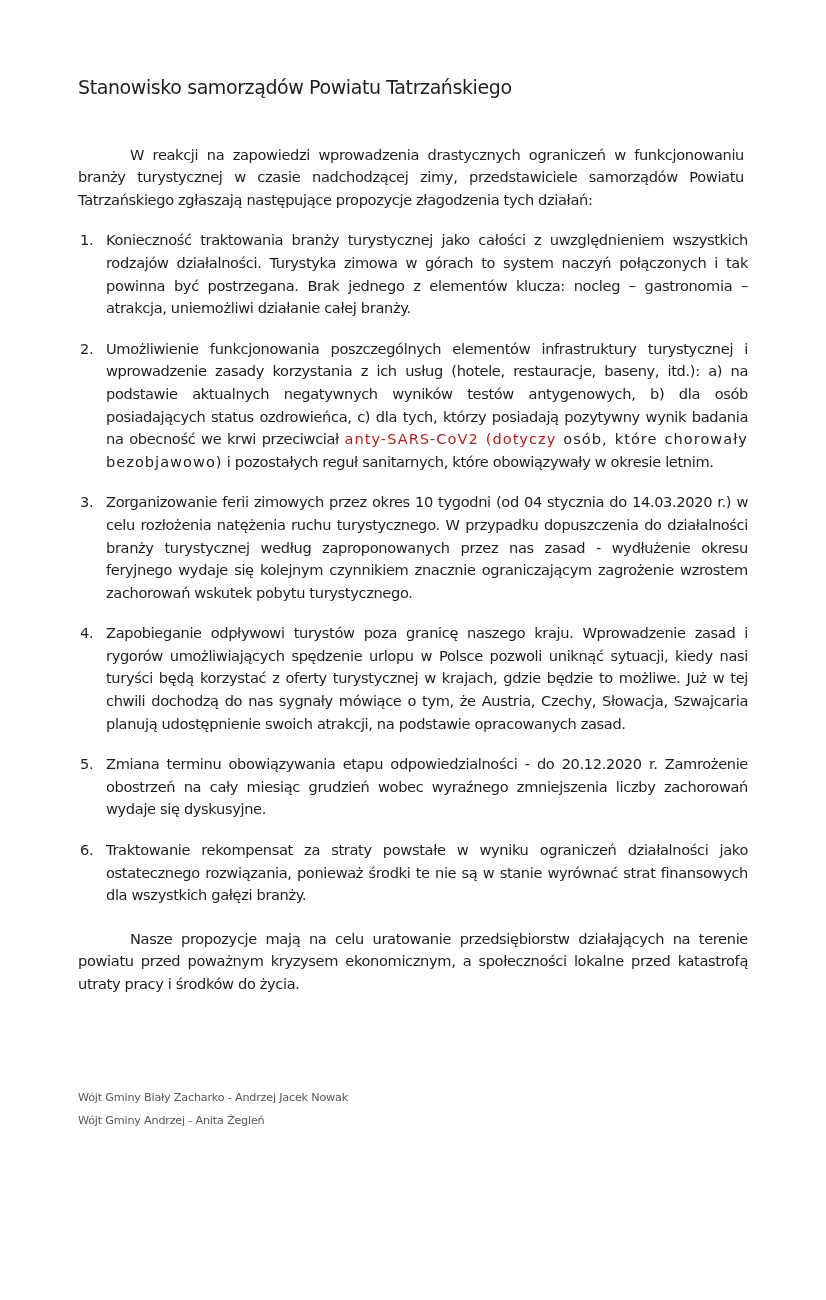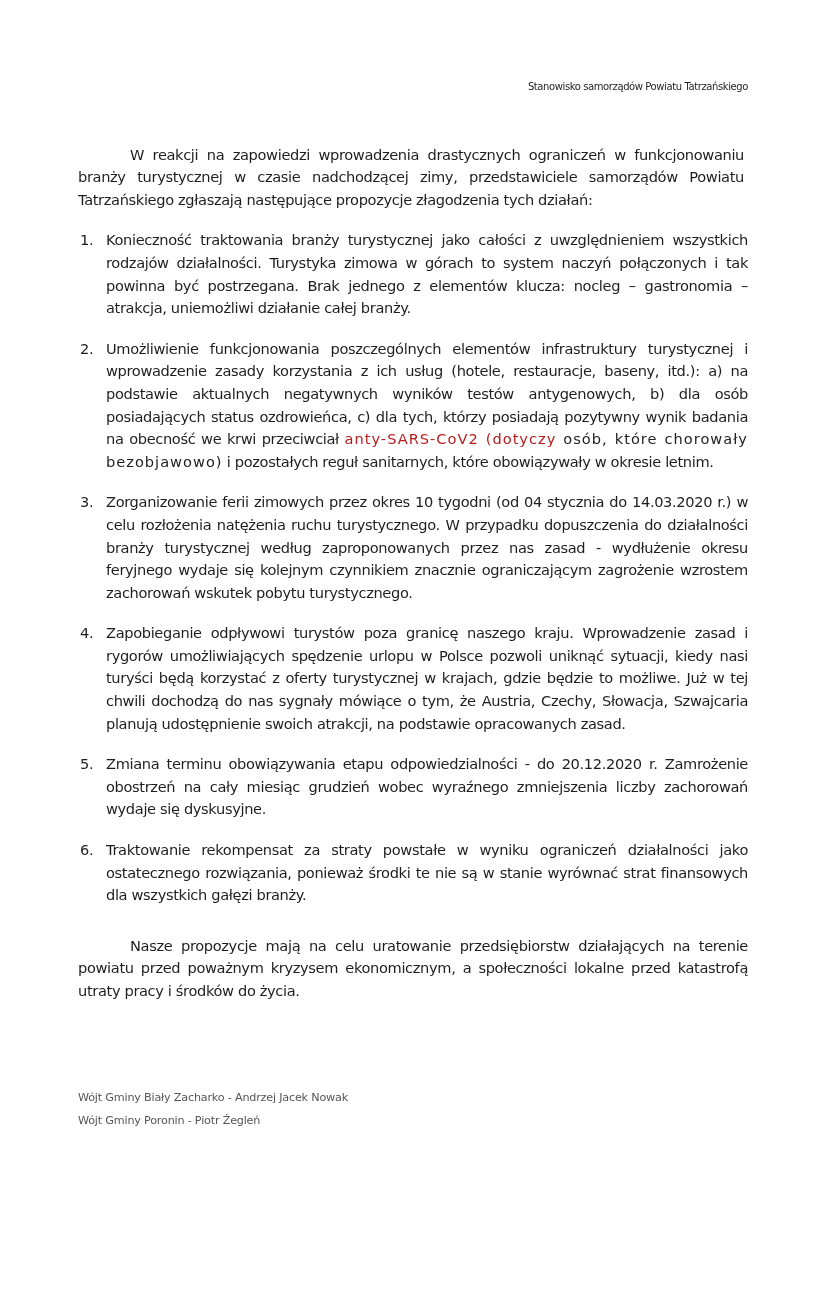--- a/index.html
+++ b/index.html
@@ -6,33 +6,33 @@
   body { width: 826px; height: 1300px; position: relative; overflow: hidden; }
   .page {
     position: absolute; left: 78px; top: 76px; width: 670px;
     font-family: "DejaVu Sans", sans-serif;
     color: #1e1e1e;
     font-size: 14.6px;
     line-height: 22.6px;
     letter-spacing: -0.35px;
   }
   .title {
-    text-align: right; margin: 0 0 45px 0;
-    font-size: 10px; letter-spacing: -0.4px;
+    text-align: left; margin: 0 0 45px 0;
+    font-size: 19px; letter-spacing: -0.4px;
   }
   .intro { text-align: justify; text-indent: 52px; margin: 0 4px 18px 0; }
   ol.points { list-style: none; margin: 0; padding: 0; }
   ol.points li {
     position: relative; padding-left: 28px; text-align: justify;
     margin: 0 0 18px 0;
   }
   ol.points li .num { position: absolute; left: 2px; top: 0; }
   .blue { color: #b91c1c; letter-spacing: 1px; }
   .spaced { letter-spacing: 1px; }
-  .closing { text-align: justify; text-indent: 52px; margin: 28px 0 0 0; }
+  .closing { text-align: justify; text-indent: 52px; margin: 21px 0 0 0; }
   .signatures {
     position: absolute; left: 78px; top: 1086px;
     font-family: "DejaVu Sans", sans-serif;
     font-size: 11.2px; line-height: 23.3px; color: #555555;
     letter-spacing: -0.2px;
   }
   .signatures div { white-space: nowrap; }
 </style>
 </head>
 <body>
@@ -67,14 +67,14 @@
       <span class="num">6.</span>
       <span>Traktowanie rekompensat za straty powstałe w wyniku ograniczeń działalności jako ostatecznego rozwiązania, ponieważ środki te nie są w stanie wyrównać strat finansowych dla wszystkich gałęzi branży.</span>
     </li>
   </ol>
 
   <p class="closing">Nasze propozycje mają na celu uratowanie przedsiębiorstw działających na terenie powiatu przed poważnym kryzysem ekonomicznym, a społeczności lokalne przed katastrofą utraty pracy i środków do życia.</p>
 </div>
 
 <div class="signatures">
   <div>Wójt Gminy Biały Zacharko - Andrzej Jacek Nowak</div>
-  <div>Wójt Gminy Poronin - Piotr Żegleń</div>
+  <div>Wójt Gminy Andrzej - Anita Żegleń</div>
 </div>
 
 </body></html>

